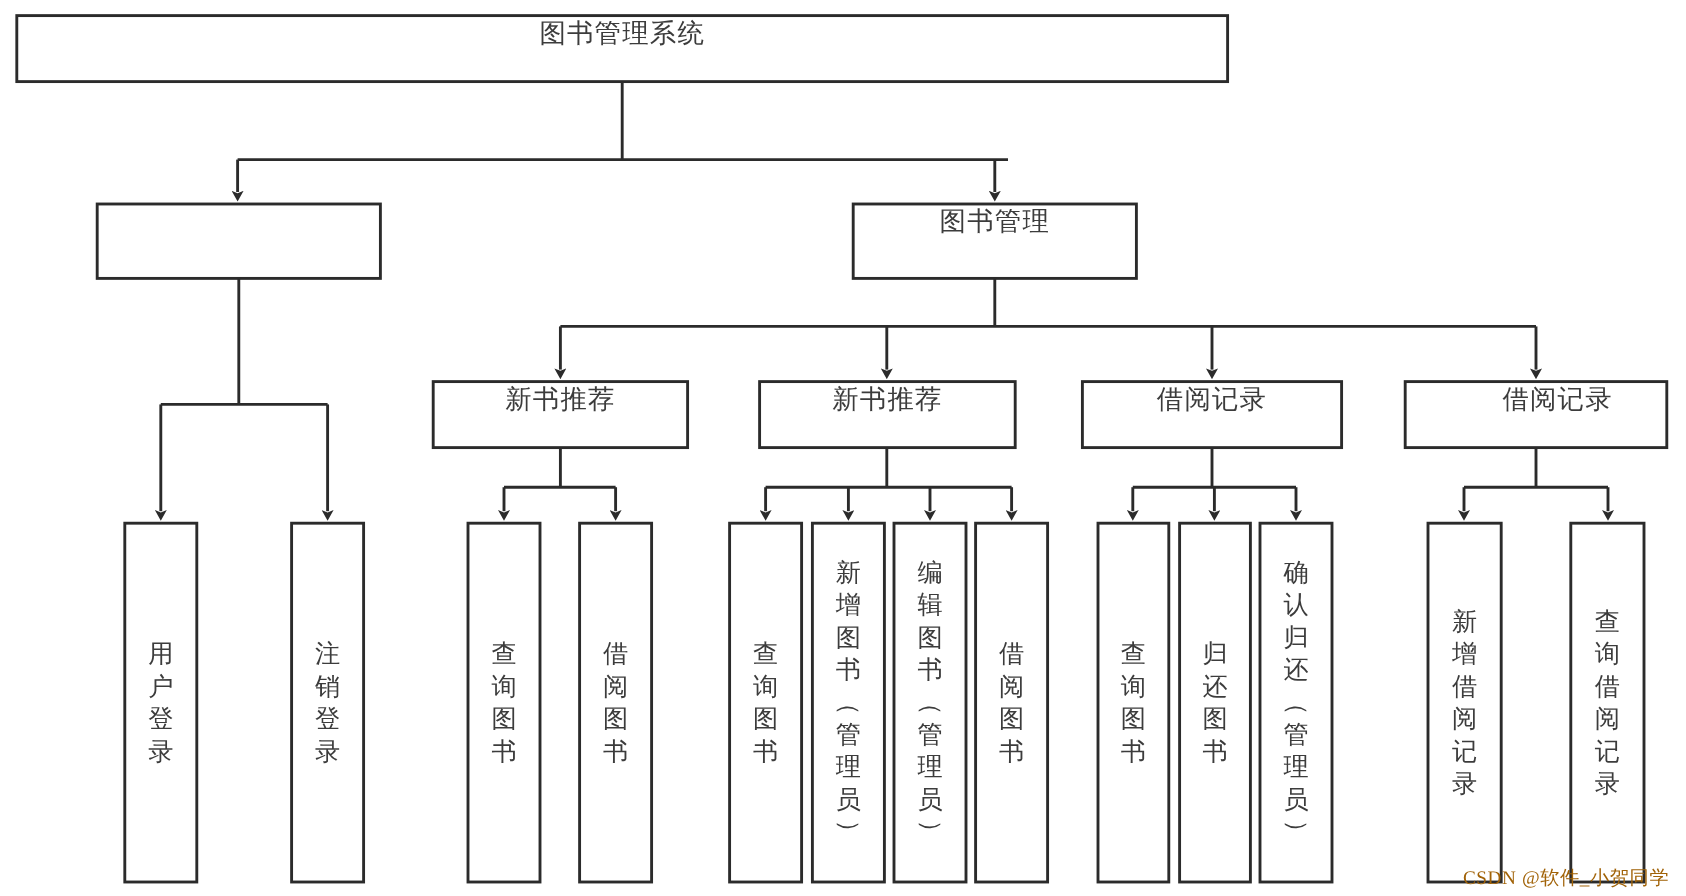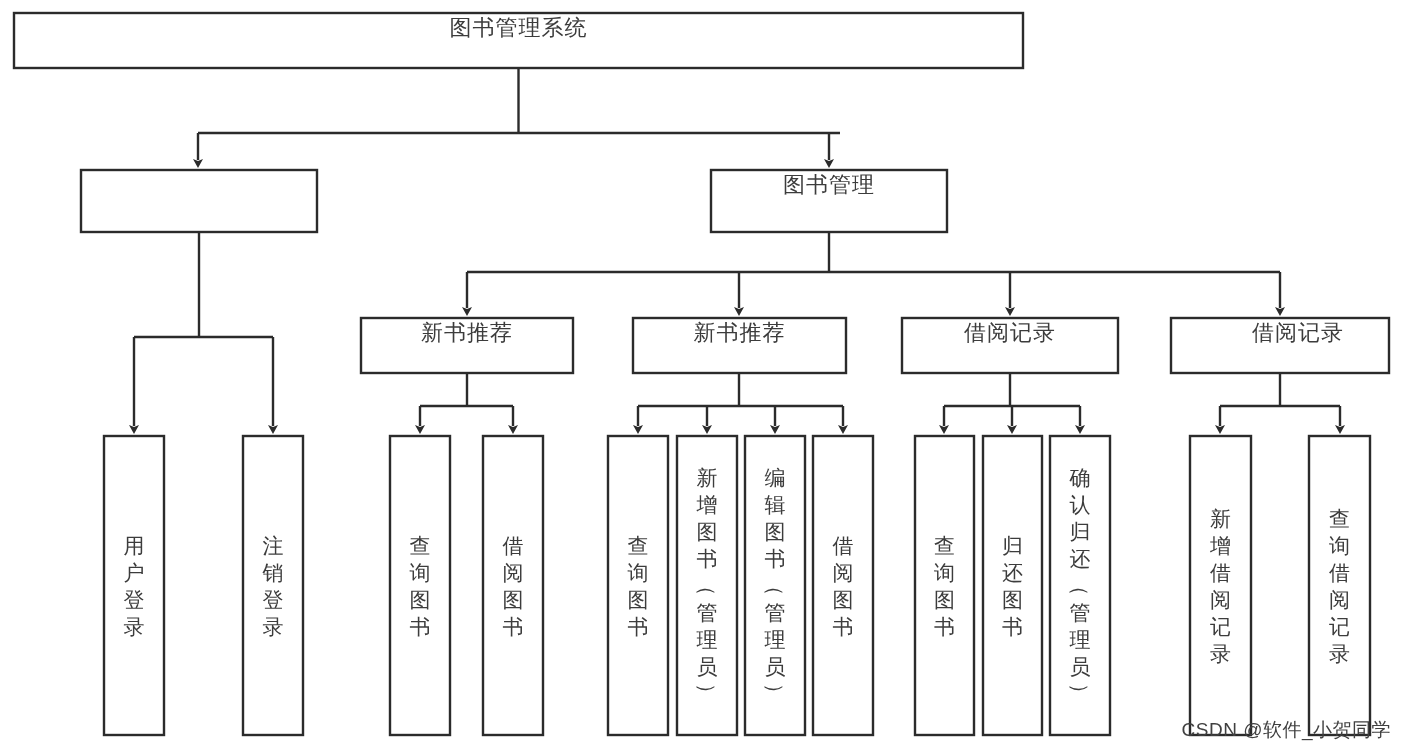--- a/index.html
+++ b/index.html
@@ -36,23 +36,23 @@
     fill: none;
   }
   .arrow-head {
     fill: #2b2b2b;
     stroke: none;
   }
   .watermark {
     position: absolute;
     right: 14px;
     bottom: 4px;
-    font-family: Liberation Sans, sans-serif;
-    font-size: 19px;
-    color: #404040;
+    font-family: Liberation Serif, serif;
+    font-size: 16px;
+    color: #a16207;
     white-space: nowrap;
     letter-spacing: 0.5px;
     user-select: none;
   }
   .vtext-wrap {
     position: absolute;
     display: flex;
     flex-direction: column;
     align-items: center;
     justify-content: flex-start;

